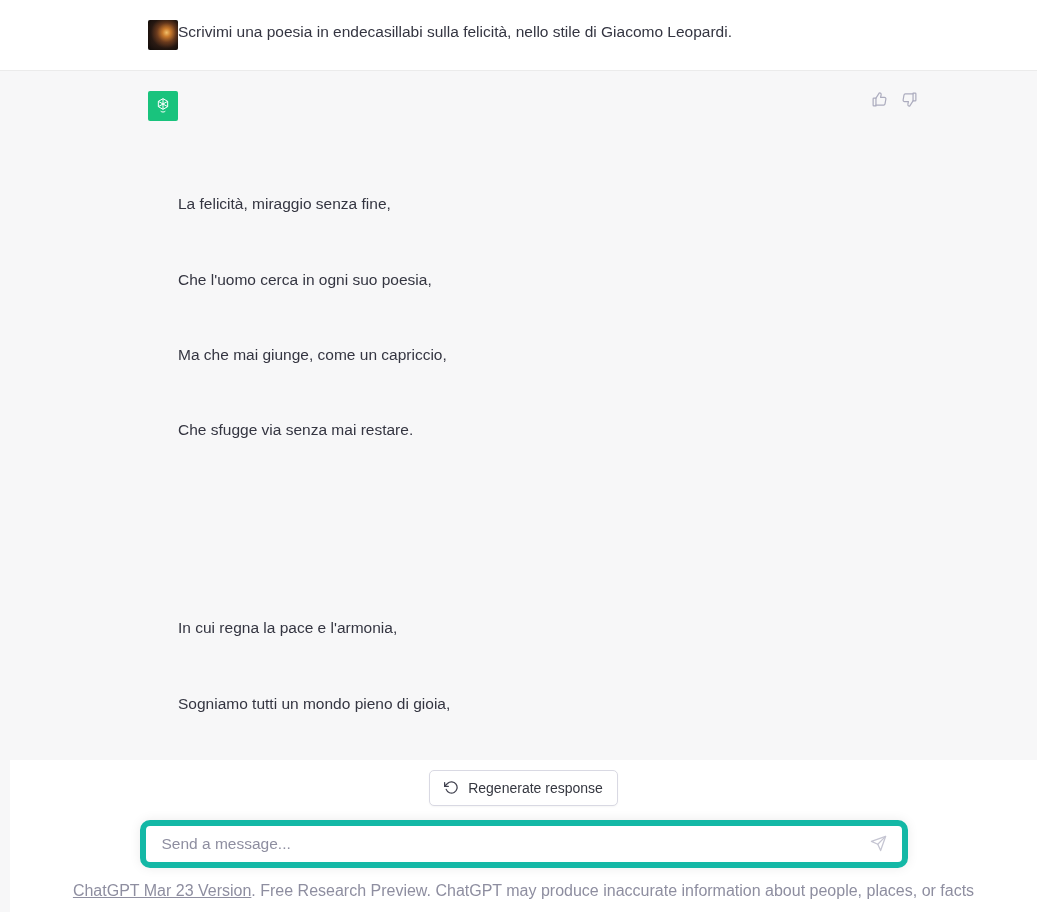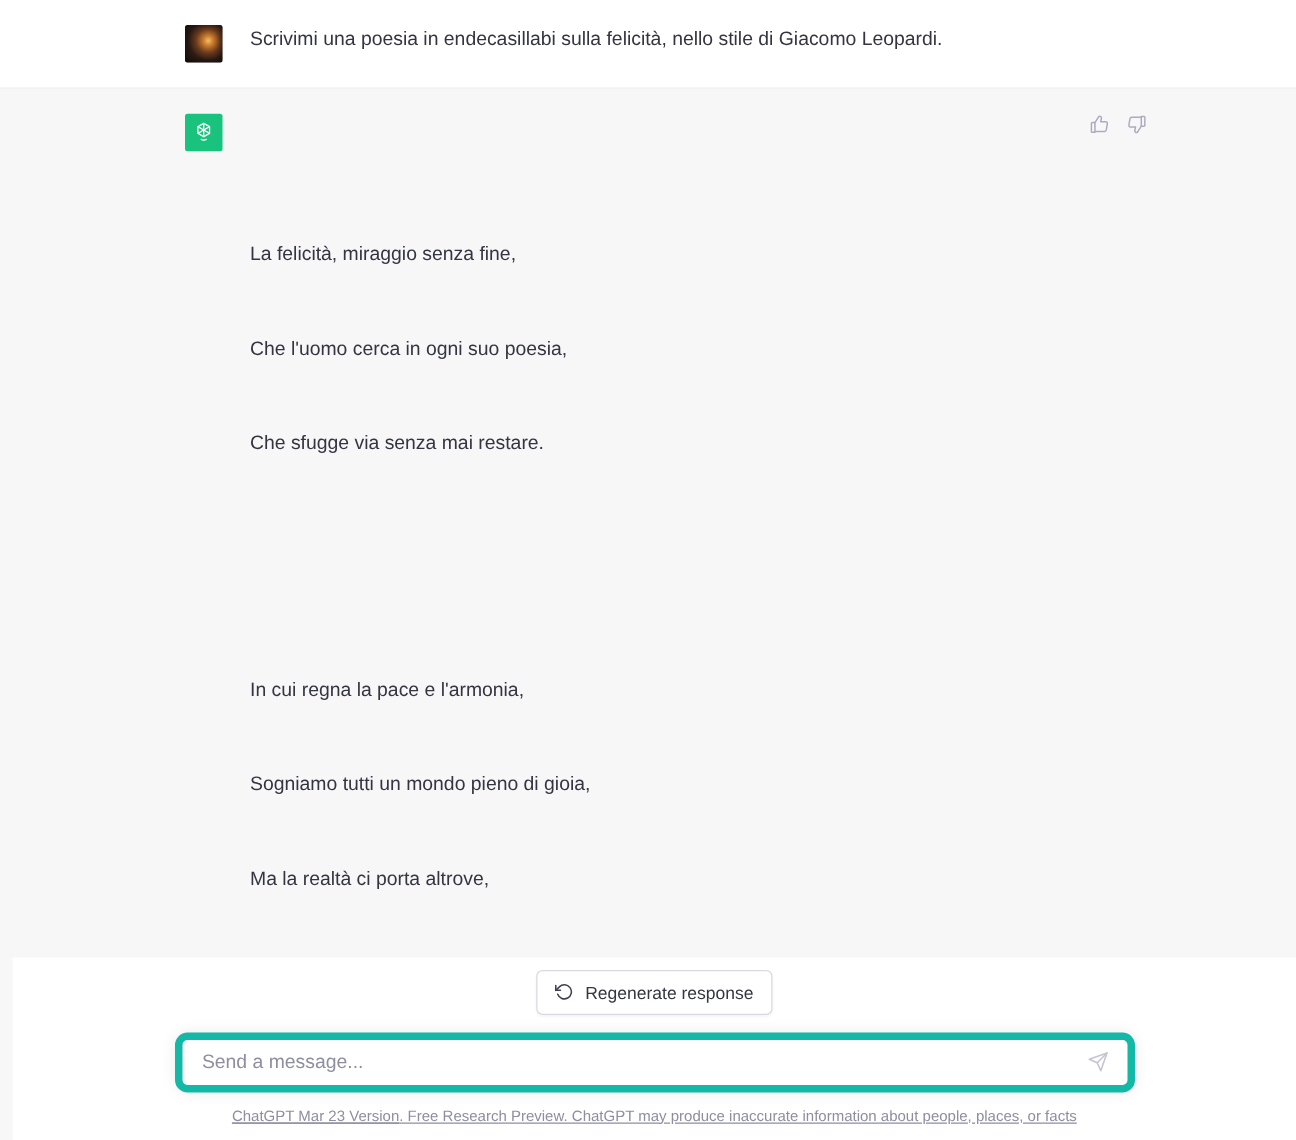--- a/index.html
+++ b/index.html
@@ -61,21 +61,20 @@
     background: radial-gradient(circle at 62% 42%, #f2c06a 0%, #c97a2c 16%, #6b3b1e 38%, #2b1b14 62%, #17100d 100%);
     box-shadow: inset 0 0 6px rgba(0,0,0,0.5);
   }
 
   .avatar-gpt {
     background: #19c37d;
   }
   .avatar-gpt svg { display: block; }
 
   .msg-body {
-    margin-left: 22px;
     flex: 1 1 auto;
     padding-right: 150px;
     font-size: 15.5px;
     line-height: 1.62;
     color: #343541;
     white-space: pre-wrap;
   }
   .msg-body.user-text { line-height: 1.5; }
 
   .poem-stanza { margin: 0 0 22px 0; }
@@ -173,25 +172,24 @@
     height: 22px;
     display: flex;
     align-items: center;
     justify-content: center;
     color: #c5c5d2;
     cursor: pointer;
   }
 
   .footer {
     text-align: center;
-    font-size: 12px;
+    font-size: 16px;
     color: #8e8ea0;
     padding: 11px 0 10px 0;
     line-height: 1.45;
-    text-decoration: underline;
   }
   .footer a {
     color: #8e8ea0;
     text-decoration: underline;
   }
 
   .spacer { flex: 1 1 auto; background: #f7f7f8; }
 </style>
 </head>
 <body>
@@ -219,20 +217,21 @@
             <path d="M6.4 6.4 L12 9.6 L17.6 6.4"></path>
             <path d="M9.2 18.2 C10.6 19.6 13.4 19.6 14.8 18.2"></path>
           </svg>
         </div>
       </div>
 
       <div class="msg-body">
         <div class="poem-stanza">
           <span class="poem-line">La felicità, miraggio senza fine,</span>
           <span class="poem-line">Che l'uomo cerca in ogni suo poesia,</span>
+          <span class="poem-line">Ma che mai giunge, come un capriccio,</span>
           <span class="poem-line">Che sfugge via senza mai restare.</span>
         </div>
         <div class="poem-stanza">
           <span class="poem-line">In cui regna la pace e l'armonia,</span>
           <span class="poem-line">Sogniamo tutti un mondo pieno di gioia,</span>
           <span class="poem-line">Ma la realtà ci porta altrove,</span>
           <span class="poem-line">Nel mar agitato della vita.</span>
         </div>
         
         

